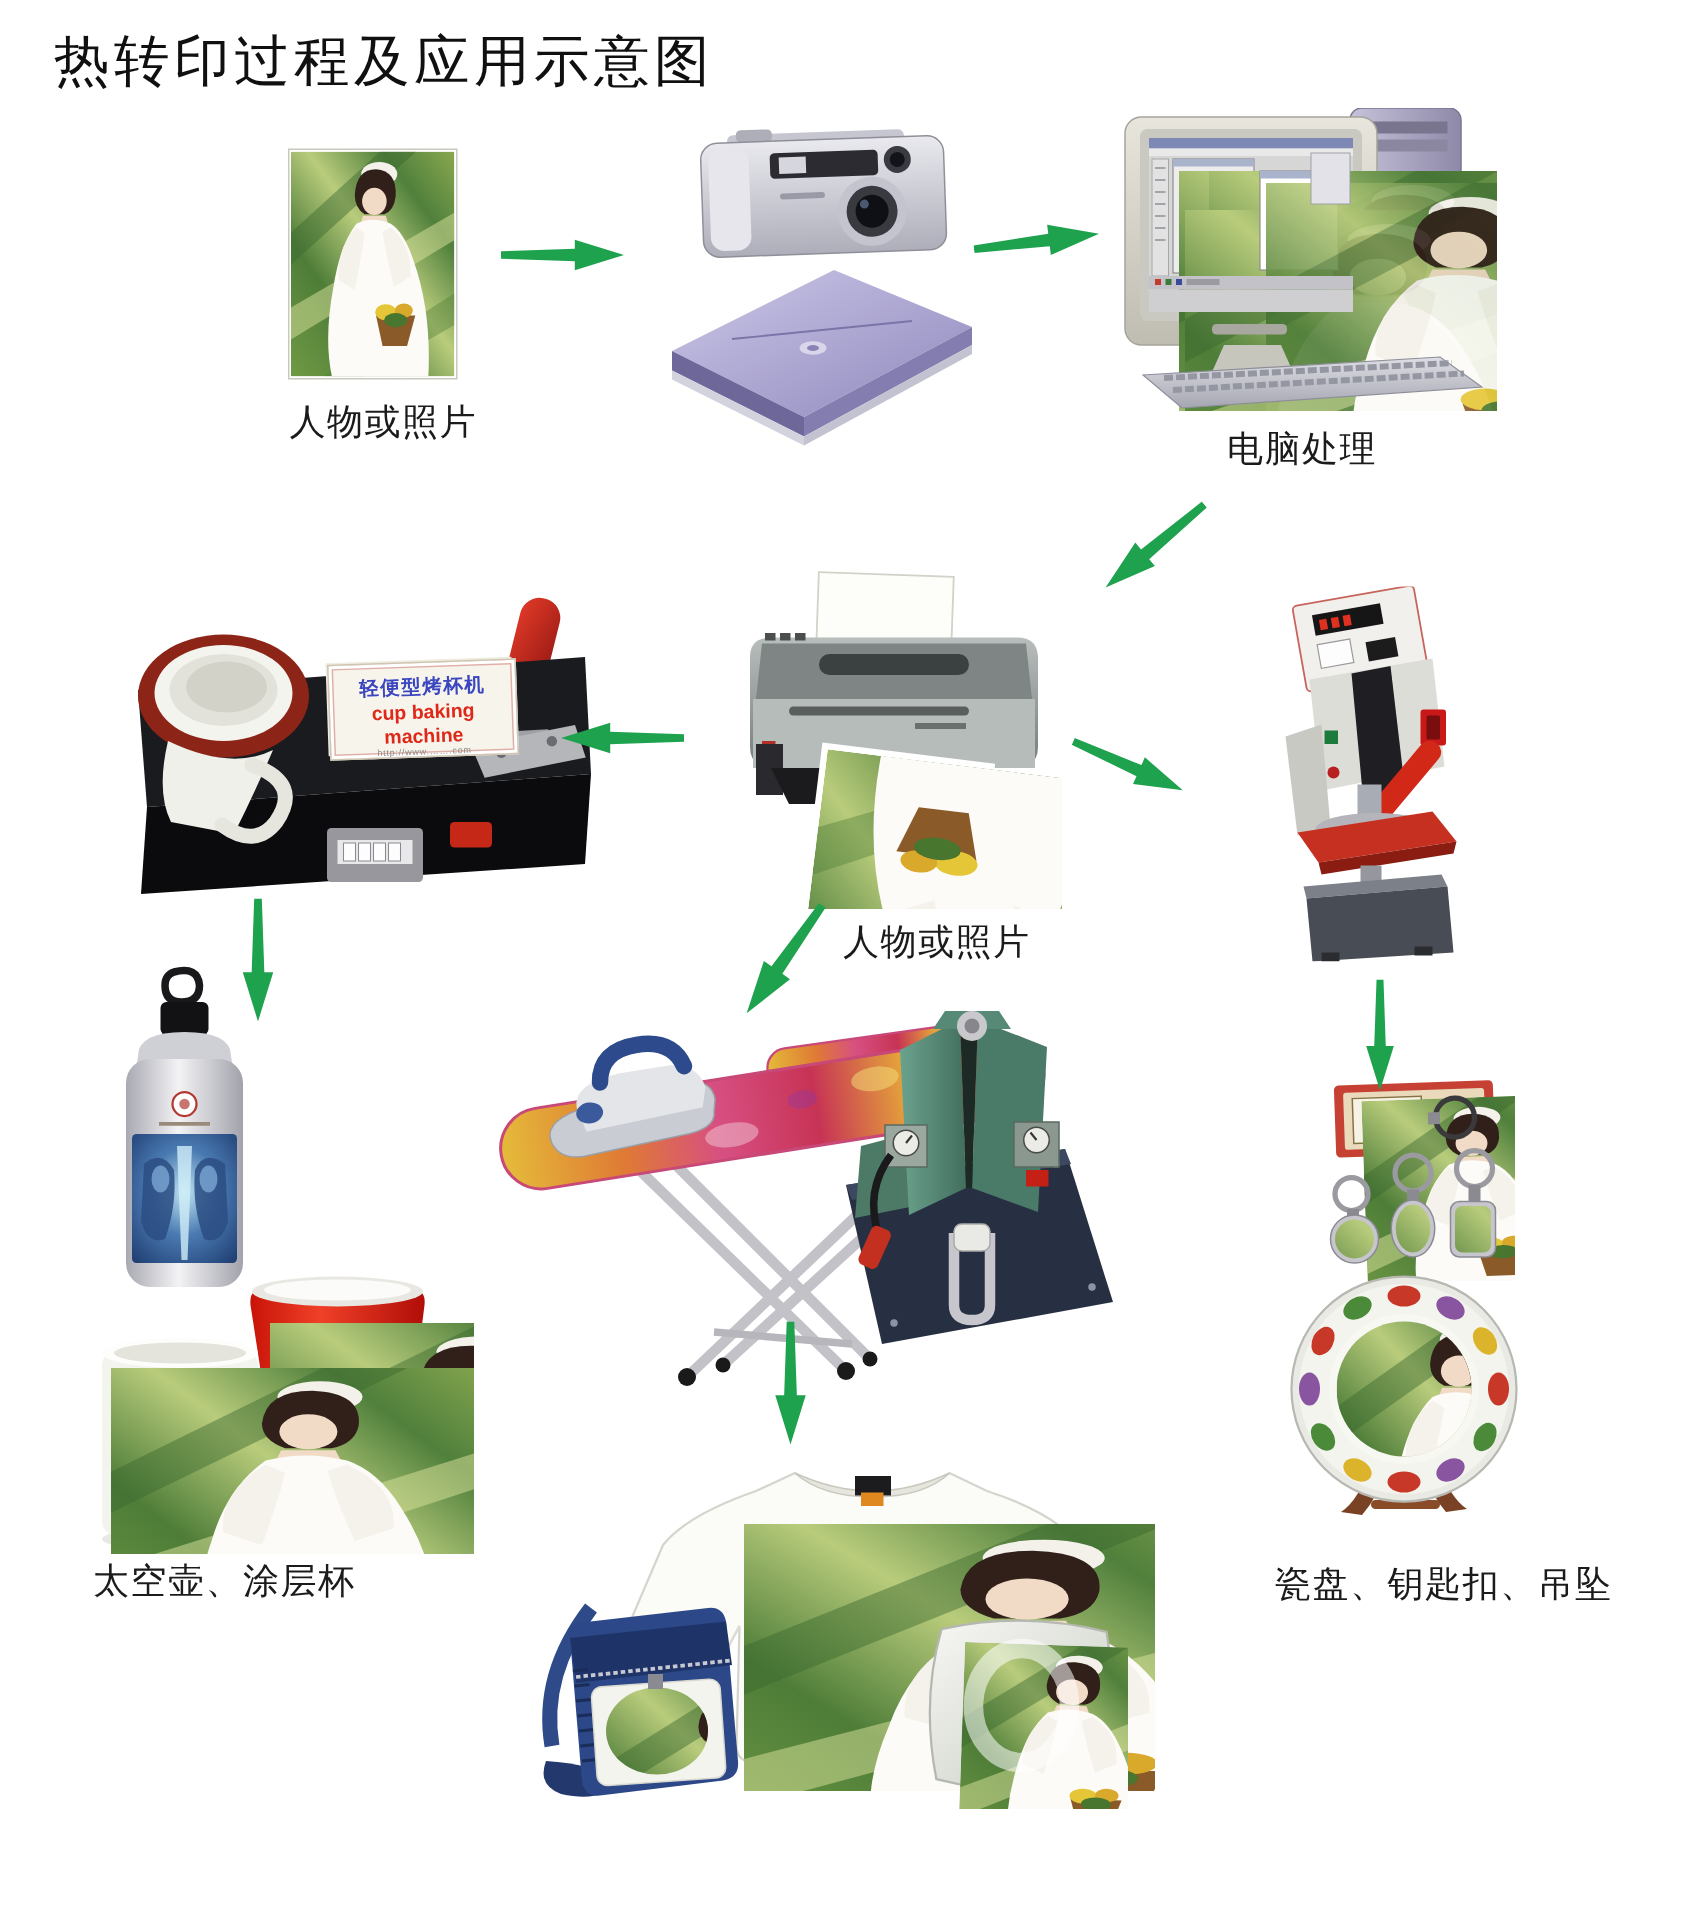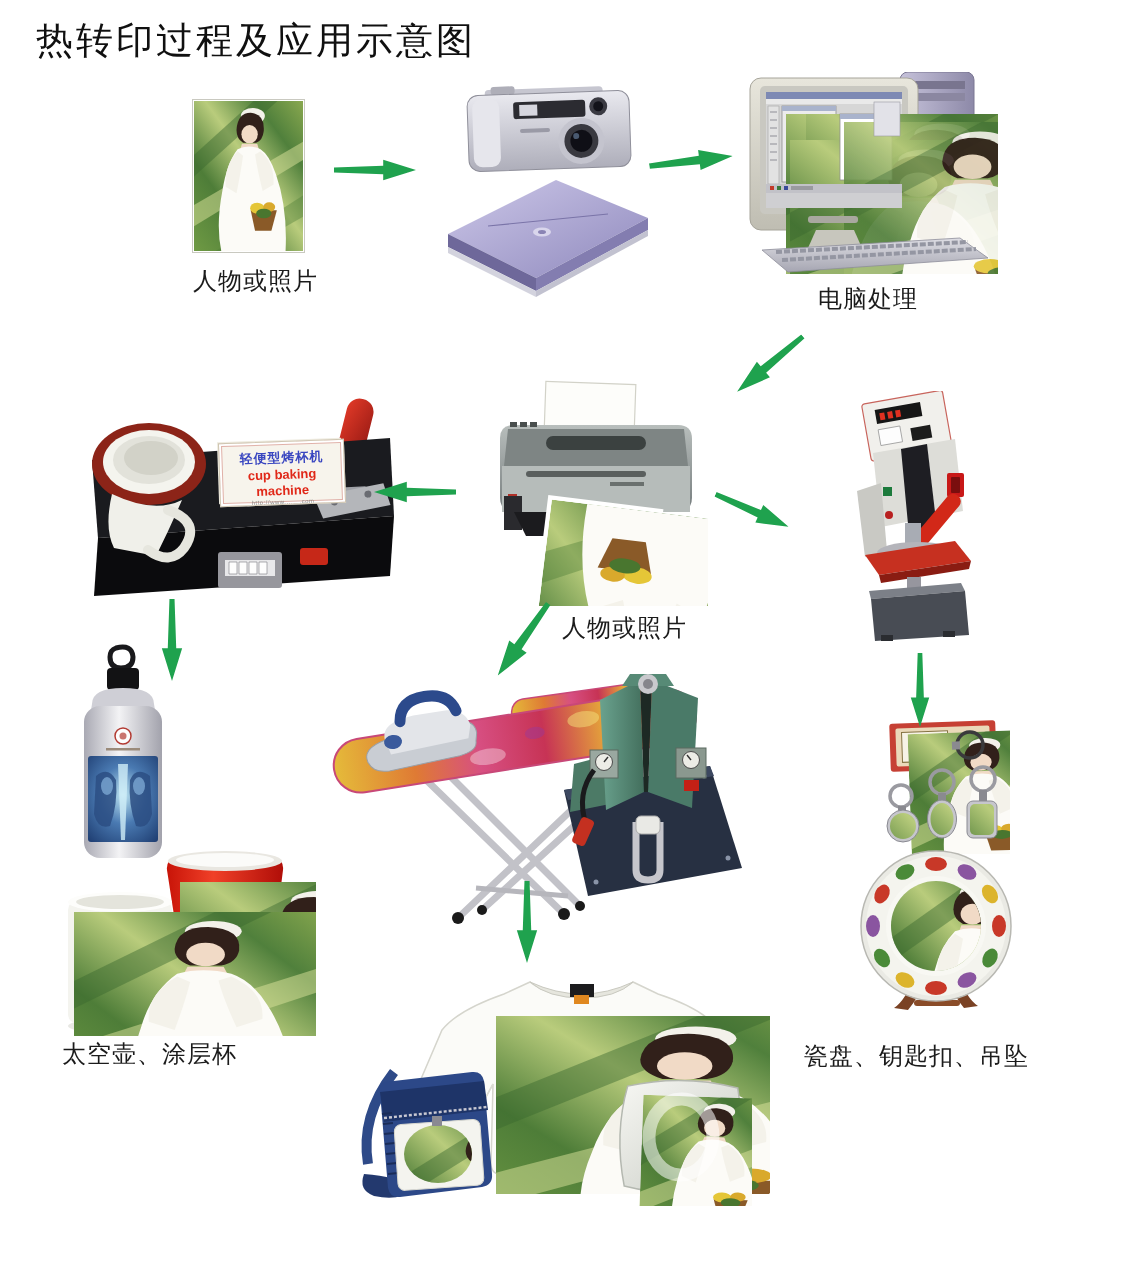--- a/index.html
+++ b/index.html
@@ -600,15 +600,15 @@
   <div class="arrow" style="left:486px;top:911px;width:82px;height:22px;transform:rotate(90deg)">
     <svg viewBox="0 0 100 26" preserveAspectRatio="none">
         <polygon points="0,10 60,8 60,1 100,13 60,25 60,18 0,16"></polygon>
       </svg>
     </div>
 
   <div class="label" style="left:193px;top:265px">人物或照片</div>
   <div class="label" style="left:818px;top:283px">电脑处理</div>
   <div class="label" style="left:562px;top:612px">人物或照片</div>
   <div class="label" style="left:62px;top:1038px">太空壶、涂层杯</div>
-  <div class="label" style="left:804px;top:1040px">瓷盘、钥匙扣、吊坠</div>
+  <div class="label" style="left:850px;top:1040px">瓷盘、钥匙扣、吊坠</div>
 
 </div>
 
 </body></html>

